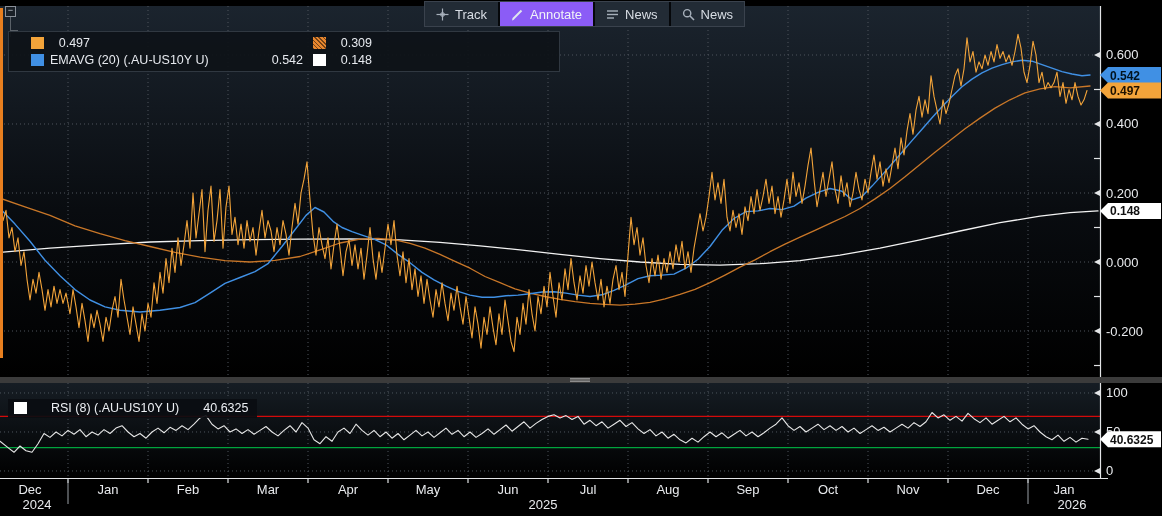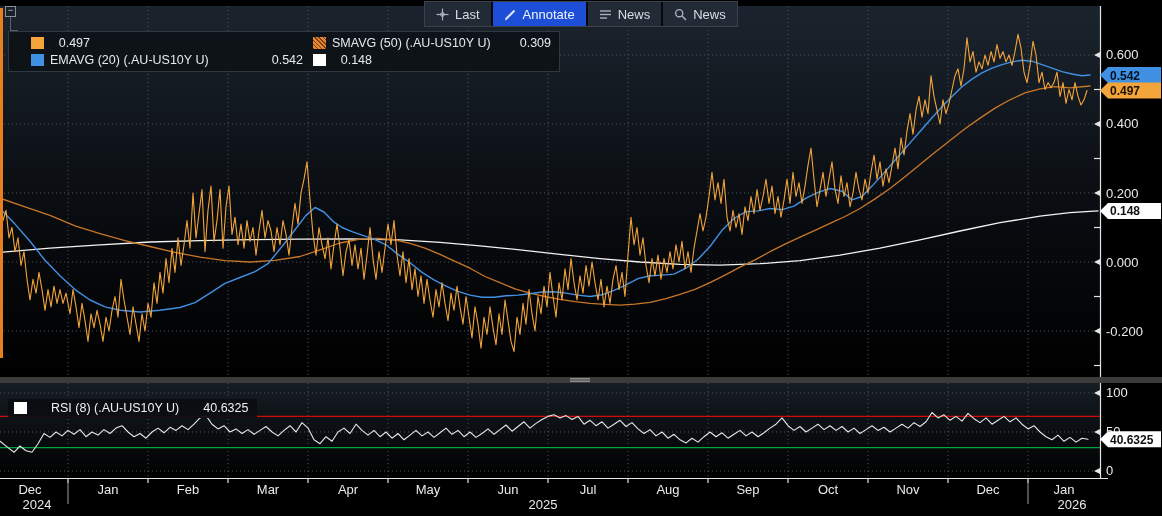--- a/index.html
+++ b/index.html
@@ -4,21 +4,21 @@
 <style>
   html,body{margin:0;padding:0;background:#000;}
   .screen{position:relative;width:1162px;height:516px;background:#000;overflow:hidden;
           font-family:"Liberation Sans",sans-serif;-webkit-font-smoothing:antialiased;}
   #chart-svg{position:absolute;left:0;top:0;}
   
   .toolbar{position:absolute;left:424px;top:1px;height:24px;display:flex;gap:2px;
            background:#05070a;border:1px solid #3a424d;padding:0;z-index:30;}
   .tb-btn{display:flex;align-items:center;gap:6px;padding:0 11px;background:#222b35;
           color:#d9dee5;font-size:13px;cursor:pointer;white-space:nowrap;}
-  .tb-btn.active{background:#1d4ed8;color:#f0f4f8;gap:6px;}
+  .tb-btn.active{background:#8b5cf6;color:#f0f4f8;gap:6px;}
   .tb-btn svg{display:block;}
   
   .legend{position:absolute;left:8px;top:31px;z-index:20;background:rgba(14,18,24,0.93);
           border:1px solid #303841;padding:2px 8px 3px 22px;display:grid;
           grid-template-columns:272px 238px;grid-template-rows:17px 17px;grid-auto-flow:column;
           column-gap:10px;font-size:12.5px;color:#e6e9ee;}
   .lg-item{display:flex;align-items:center;gap:6px;cursor:pointer;}
   .swatch{width:13px;height:12px;flex:0 0 13px;}
   .swatch.dotted{background-image:repeating-linear-gradient(45deg,rgba(0,0,0,.5) 0 1px,transparent 1px 3px);}
   .lg-label{flex:1 1 auto;overflow:hidden;white-space:nowrap;}
@@ -186,21 +186,21 @@
 
   <div class="toolbar">
     <div class="tb-btn">
       <svg width="13" height="13" viewBox="0 0 13 13">
         <g stroke="#a7b0bb" stroke-width="1.2" fill="none">
           <line x1="6.5" y1="0.5" x2="6.5" y2="12.5"></line>
             <line x1="0.5" y1="6.5" x2="12.5" y2="6.5"></line>
         </g>
         <rect x="4.8" y="4.8" width="3.4" height="3.4" fill="none" stroke="#a7b0bb" stroke-width="1" transform="rotate(45 6.5 6.5)"></rect>
       </svg>
-      <span>Last</span>
+      <span>Track</span>
     </div>
     <div class="tb-btn active">
       <svg width="13" height="13" viewBox="0 0 13 13">
         <line x1="2" y1="11" x2="10.5" y2="2.5" stroke="#dfe6ee" stroke-width="2"></line>
         <path d="M1 12.5 L3.2 11.8 L1.6 10.3 Z" fill="#dfe6ee"></path>
       </svg>
       <span>Annotate</span>
     </div>
     <div class="tb-btn">
       <svg width="13" height="13" viewBox="0 0 13 13">
@@ -230,21 +230,20 @@
       <span class="swatch" id="sw0" style="background-color: rgb(243, 164, 58);"></span>
       <span class="lg-value">0.497</span>
     </div>
     <div class="lg-item">
       <span class="swatch" id="sw1" style="background-color: rgb(64, 144, 228);"></span>
       <span class="lg-label">EMAVG (20) (.AU-US10Y U)</span>
       <span class="lg-value">0.542</span>
     </div>
     <div class="lg-item">
       <span class="swatch dotted" id="sw2" style="background-color: rgb(232, 135, 47);"></span>
-      <span class="lg-label">SMAVG (50) (.AU-US10Y U)</span>
       <span class="lg-value">0.309</span>
     </div>
     <div class="lg-item">
       <span class="swatch" id="sw3" style="background-color: rgb(255, 255, 255);"></span>
       <span class="lg-value">0.148</span>
     </div>
   </div>
 
   <div class="rsi-legend">
     <span class="swatch"></span>

